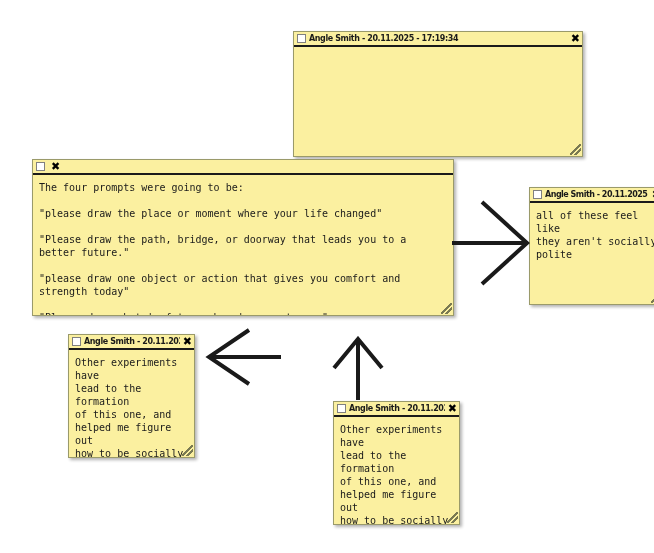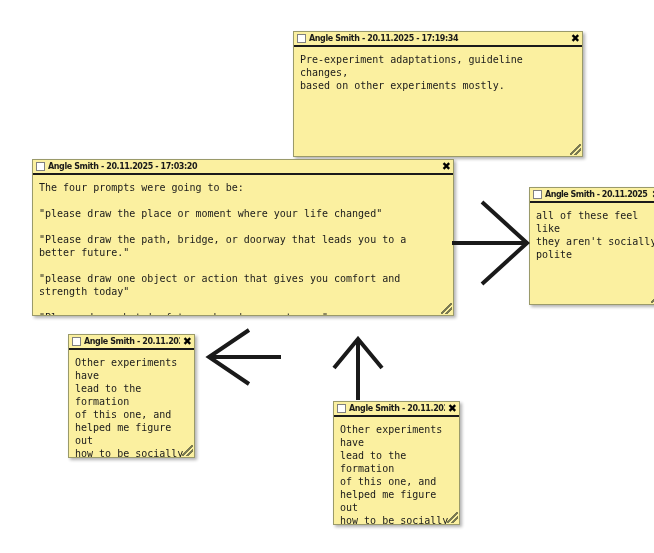--- a/index.html
+++ b/index.html
@@ -108,29 +108,26 @@
 <body>
 
 <div id="canvas">
 
   <div class="note" id="note-top">
     <div class="note-titlebar">
       <span class="note-checkbox"></span>
       <span class="note-title">Angle Smith - 20.11.2025 - 17:19:34</span>
       <span class="note-close">✖</span>
     </div>
-    <div class="note-body">Pre-experiment adaptations, guideline changes,
-based on other experiments mostly.</div>
     <span class="note-grip"></span>
   </div>
 
   <div class="note" id="note-main">
     <div class="note-titlebar">
       <span class="note-checkbox"></span>
-      <span class="note-title">Angle Smith - 20.11.2025 - 17:03:20</span>
       <span class="note-close">✖</span>
     </div>
     <div class="note-body">The four prompts were going to be:
 
 "please draw the place or moment where your life changed"
 
 "Please draw the path, bridge, or doorway that leads you to a better future."
 
 "please draw one object or action that gives you comfort and strength today"
 

